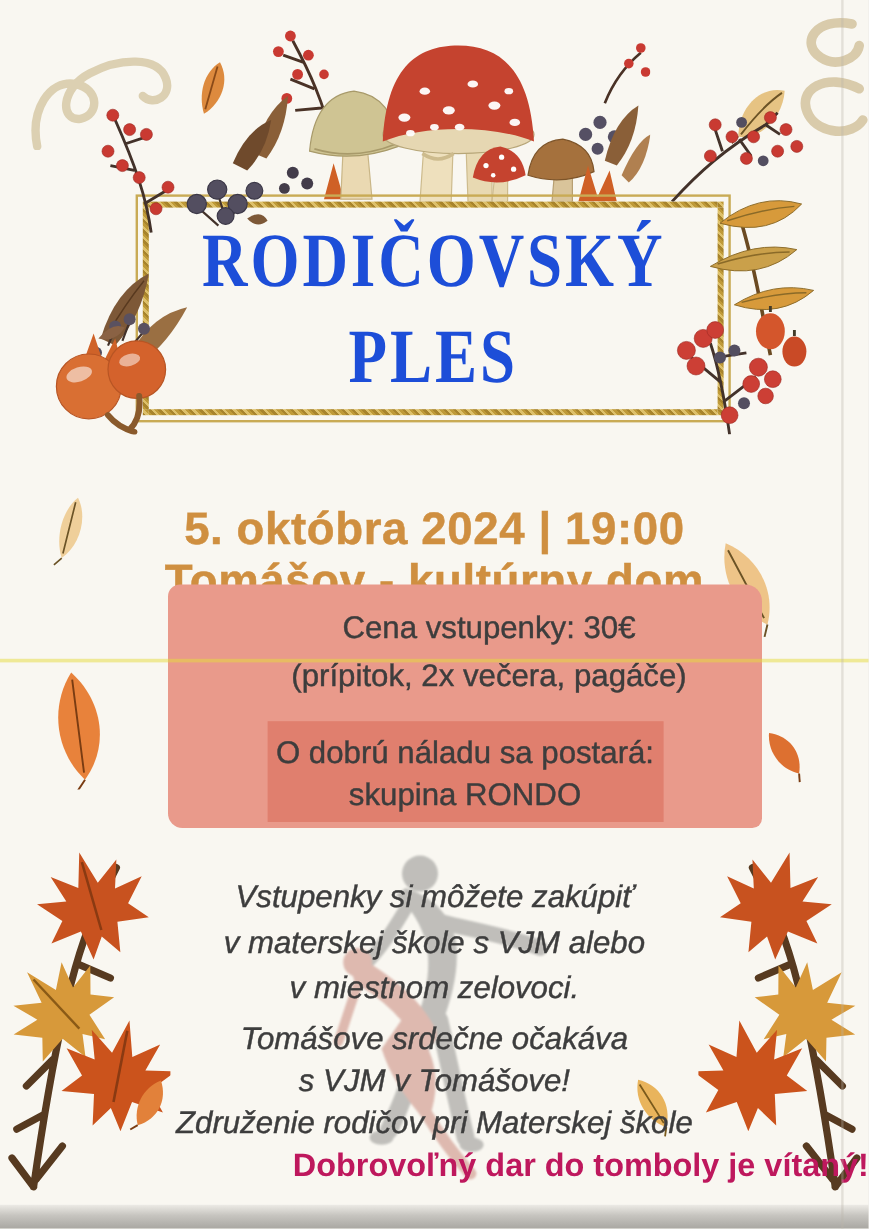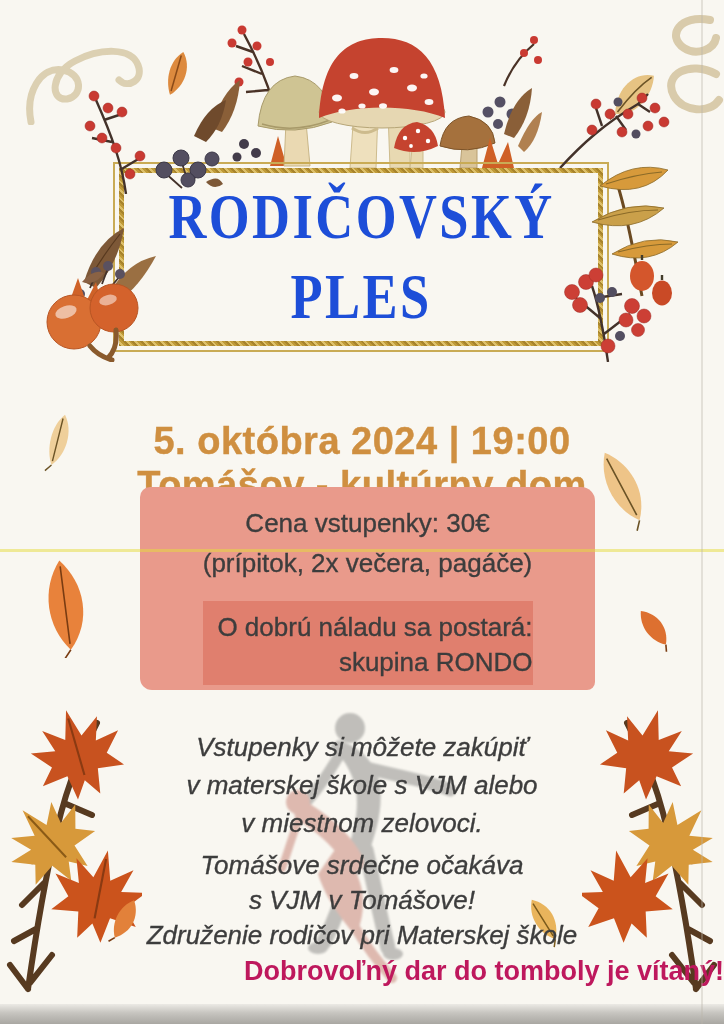--- a/index.html
+++ b/index.html
@@ -32,29 +32,29 @@
     position:absolute;left:0;width:724px;text-align:center;
     color:#cf8f40;font-weight:700;font-size:38px;letter-spacing:.5px;margin-top:48px;
     -webkit-text-stroke:.4px #cf8f40;
   }
   .date-line{top:372px;}
   .venue-line{top:416px;}
   
   .price-box{
     position:absolute;left:140px;top:487px;width:455px;height:203px;
     background:#e99a8b;border-radius:10px 14px 8px 12px;
-    text-align:center;color:#3d3d3d;z-index:1;
+    text-align:center;color:#3d3d3d;z-index:1;padding-left:40px;
   }
   .price-box p{margin:0;font-size:26px;line-height:40px;-webkit-text-stroke:.35px #3d3d3d;}
   .price-text{padding-top:16px;}
   .music-box{
     position:absolute;left:50%;transform:translateX(-50%);top:114px;
     width:330px;height:84px;background:#e07f6e;
   }
-  .music-box p{line-height:35px;text-align:right;}
+  .music-box p{line-height:35px;}
   .music-box p:first-child{padding-top:9px;}
   
   .para{
     position:absolute;left:0;width:724px;text-align:center;margin:0;
     color:#3d3d3d;font-size:26px;-webkit-text-stroke:.35px #3d3d3d;z-index:3;
   }
   .para div{line-height:38px;font-style:italic;}
   .tickets-para{top:728px;}
   .invitation-para{top:848px;}
   .invitation-para div{line-height:35px;}

